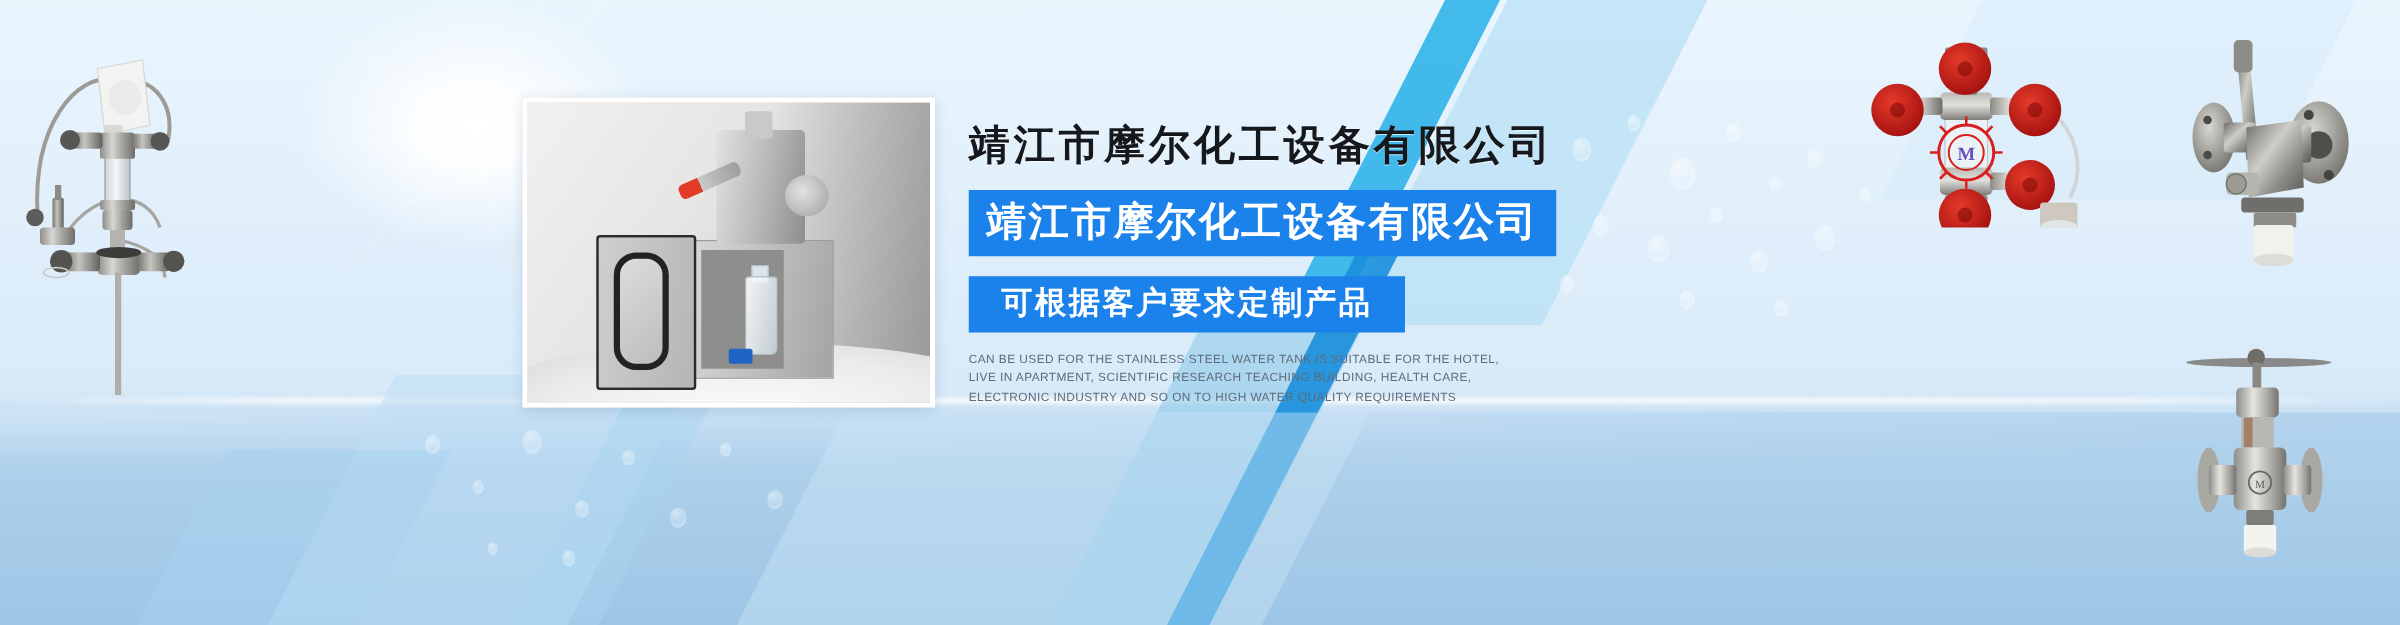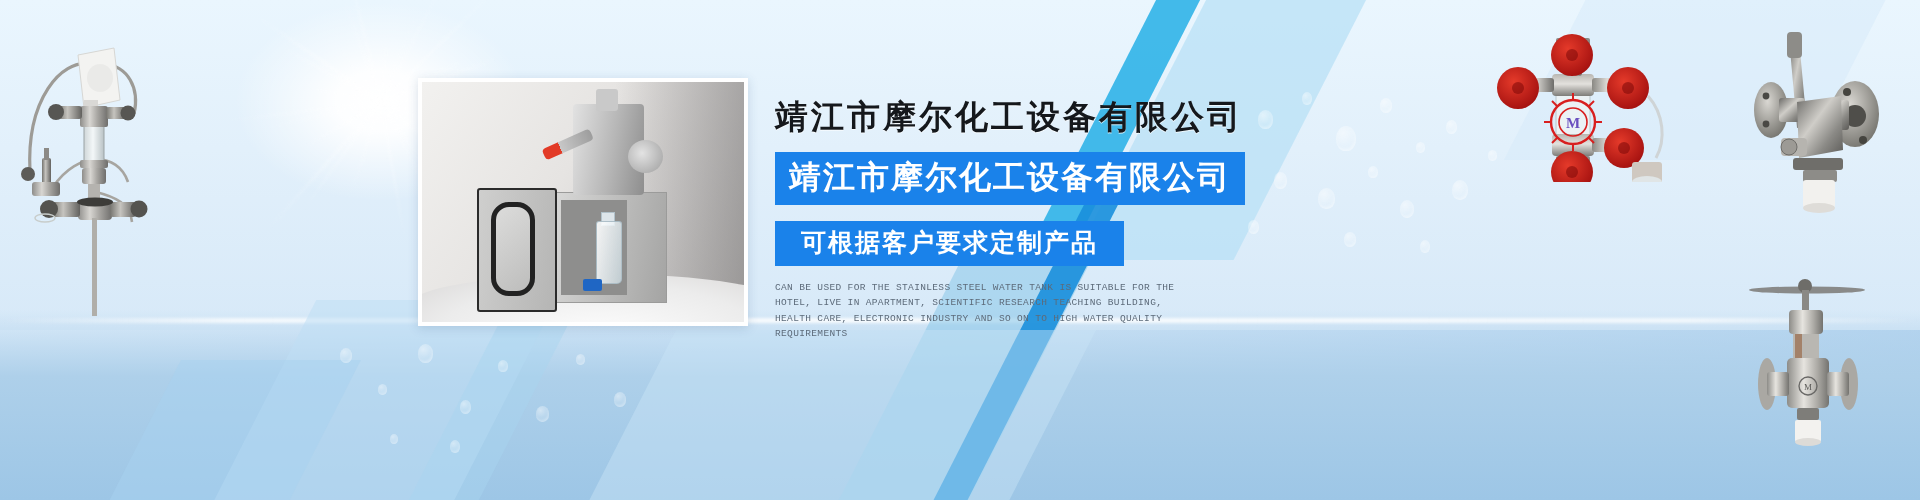--- a/index.html
+++ b/index.html
@@ -115,21 +115,21 @@
     margin-top:18px; font-size:25px; color:#1b1f24; letter-spacing:1px;
     white-space:nowrap; text-shadow:0 1px 0 rgba(255,255,255,.65);
   }
   .pill{
     display:inline-block; margin-top:16px; padding:6px 26px 8px 26px;
     background:#1a82ea; color:#ffffff; font-size:25px; font-weight:700;
     letter-spacing:2px; line-height:1.25; white-space:nowrap;
   }
   .eng{
     margin-top:14px; width:428px;
-    font-family:Liberation Mono, monospace;
+    font-family:Liberation Sans, sans-serif;
     font-size:9.5px; line-height:1.62; letter-spacing:.35px;
     color:#5d6b7a; text-transform:uppercase;
   }
 
   
   .watermark{
     position:absolute; left:232px; top:458px;
     font-family:"Liberation Serif", serif; font-weight:700;
     font-size:33px; letter-spacing:1px; color:rgba(255,255,255,.92);
     text-shadow:1px 1px 0 rgba(120,165,200,.55);

